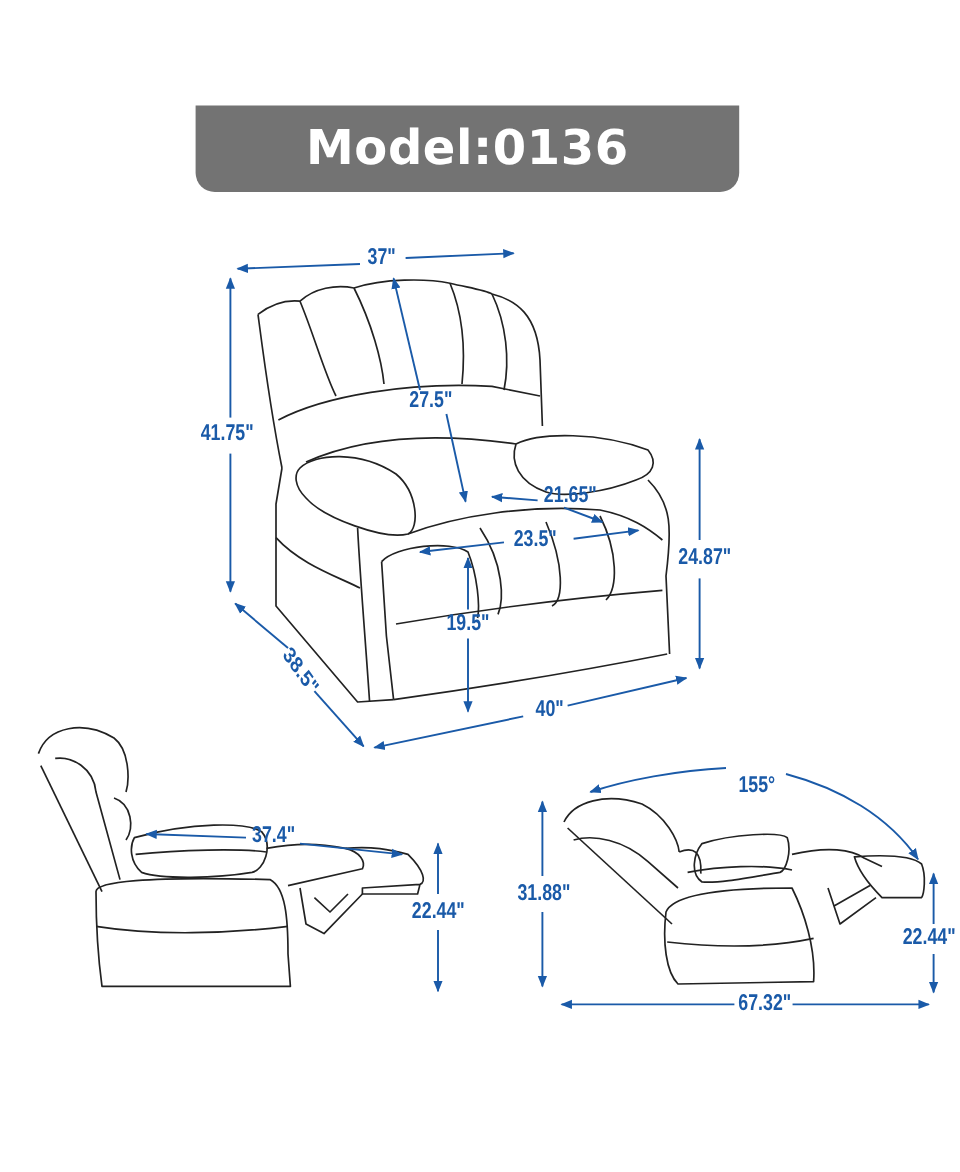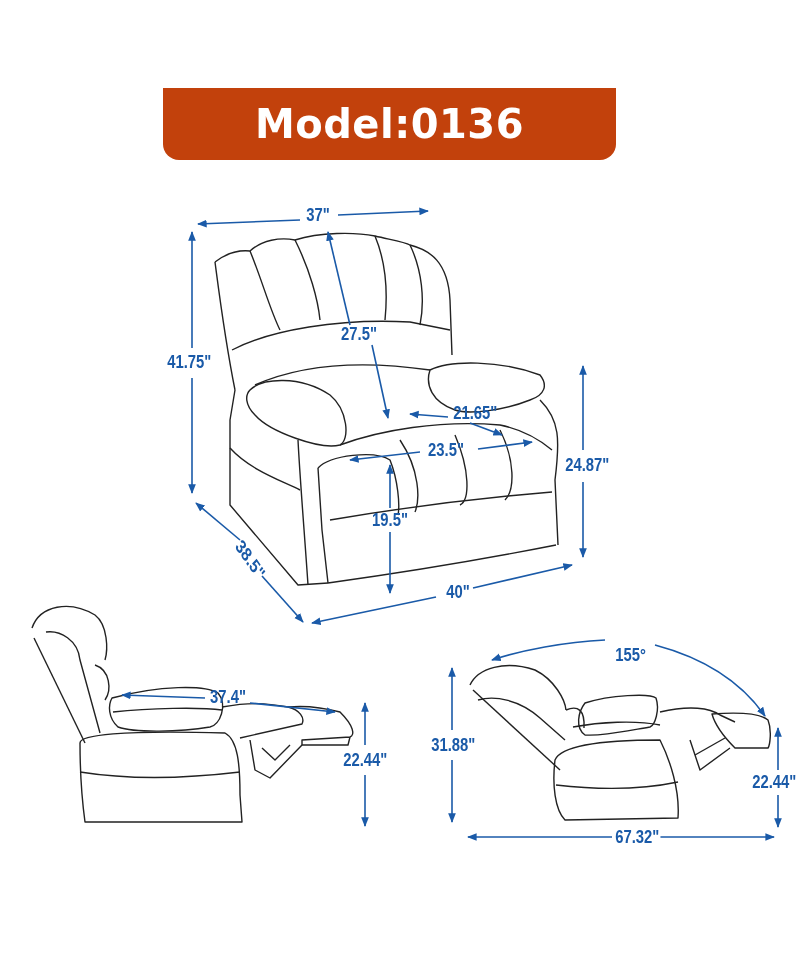--- a/index.html
+++ b/index.html
@@ -1,19 +1,19 @@
 <!DOCTYPE html>
 <html><head>
 <meta charset="utf-8">
 <style>
   html, body { margin: 0; padding: 0; background: #ffffff; }
   body { width: 800px; height: 977px; position: relative; overflow: hidden; font-family: "DejaVu Sans", sans-serif; }
   .banner {
     position: absolute; left: 163px; top: 88px; width: 453px; height: 72px;
-    background: #c2410c; border-radius: 0 0 16px 16px;
+    background: #737373; border-radius: 0 0 16px 16px;
     display: flex; align-items: center; justify-content: center;
   }
   .banner span { color: #ffffff; font-weight: bold; font-size: 40px; letter-spacing: 0.5px; font-family: "DejaVu Sans", sans-serif; }
   svg.art { position: absolute; left: 0; top: 0; }
   .lbl {
     position: absolute; color: #1a5aa8; font-weight: bold;
     font-family: "Liberation Sans", sans-serif; font-size: 19px;
     transform: scaleX(0.78); transform-origin: center; white-space: nowrap;
     background: #ffffff; padding: 0 1px; line-height: 20px;
   }

